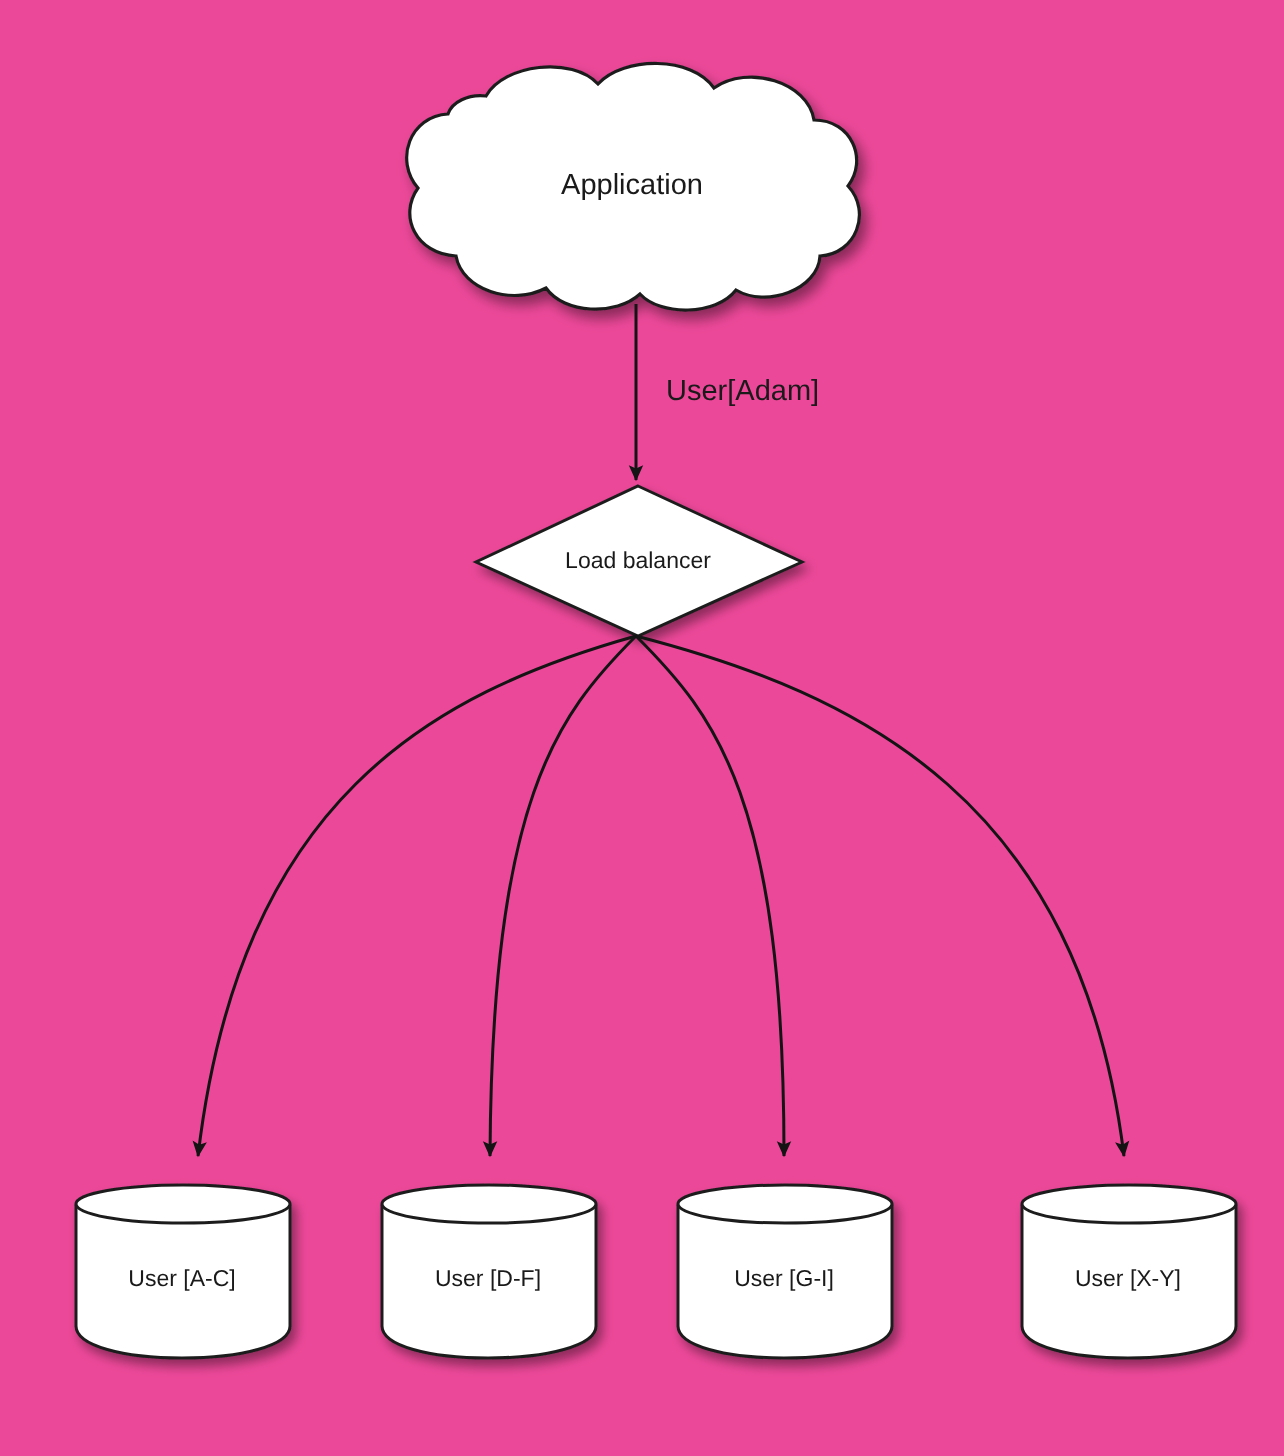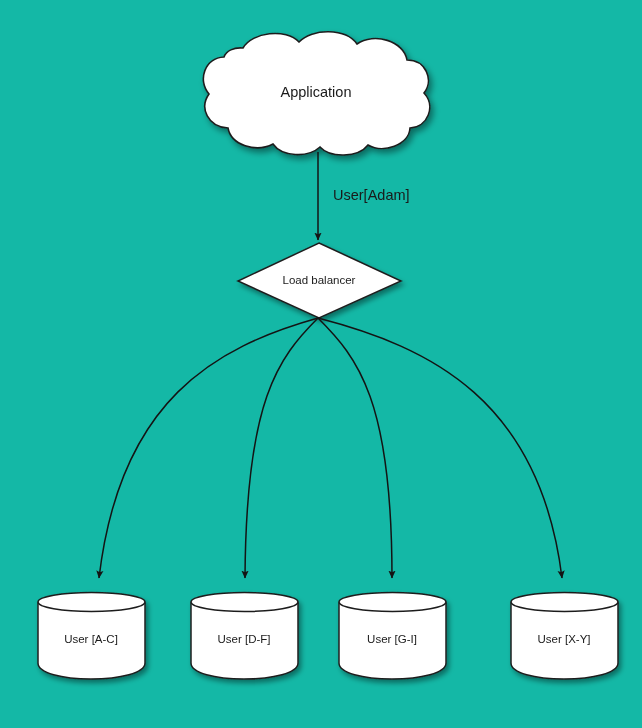--- a/index.html
+++ b/index.html
@@ -10,21 +10,21 @@
   body {
     width: 642px;
     height: 728px;
     font-family: "Liberation Sans", sans-serif;
     overflow: hidden;
   }
   #diagram-canvas {
     position: relative;
     width: 642px;
     height: 728px;
-    background: #14b8a6;
+    background: #ec4899;
     text-decoration: underline;
   }
   #diagram-svg {
     position: absolute;
     top: 0;
     left: 0;
     width: 642px;
     height: 728px;
     display: block;
   }

